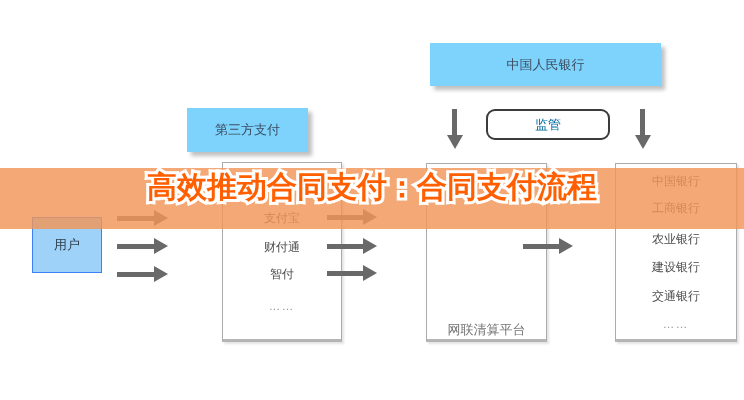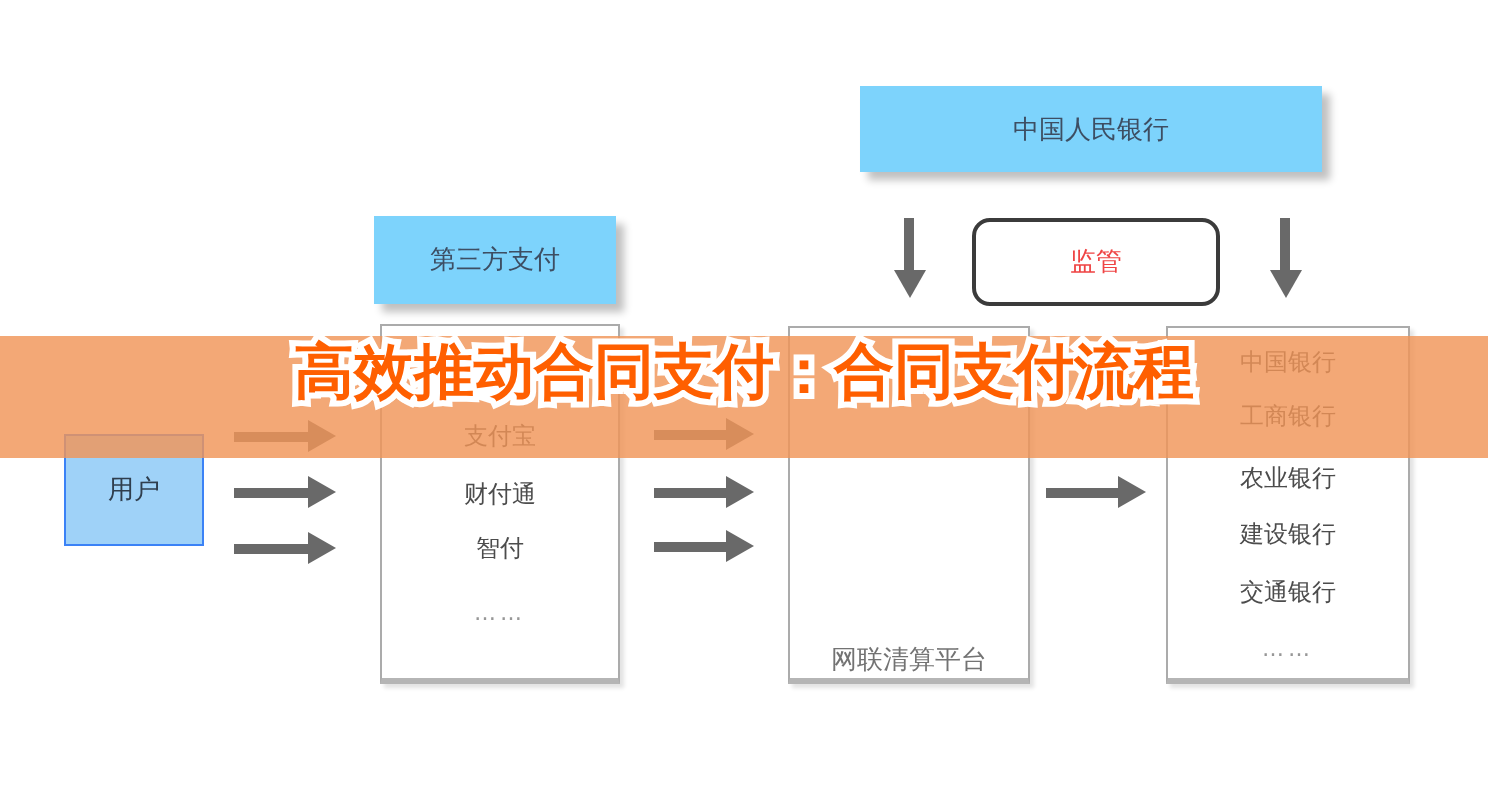--- a/index.html
+++ b/index.html
@@ -18,37 +18,38 @@
   #user-box{
     position:absolute;left:32px;top:217px;width:68px;height:54px;
     background:#9fd2f8;border:1px solid #3b82f6;color:#2f3e4e;
     display:flex;align-items:center;justify-content:center;font-size:13px;
   }
   
   .whitebox{
     position:absolute;background:#ffffff;
     border:1px solid #ababab;border-bottom:3px solid #b5b5b5;
     box-shadow:2px 2px 2px #e3e3e3;
+    margin-left:32px;
   }
   #tpp-list-box{left:190px;top:162px;width:118px;height:176px;}
   #netsunion-box{left:394px;top:163px;width:119px;height:175px;
     display:flex;align-items:flex-end;justify-content:center;
     font-size:13px;color:#737373;}
   #banks-box{left:583px;top:163px;width:120px;height:175px;}
   .listitem{
     position:absolute;left:0;width:100%;height:16px;line-height:16px;
     text-align:center;font-size:12px;color:#4c4c4c;
   }
   .dots{font-size:11px;color:#979797;letter-spacing:2px;}
   
   #supervision-box{
-    position:absolute;left:486px;top:109px;width:124px;height:44px;
+    position:absolute;left:486px;top:109px;width:124px;height:31px;
     background:#ffffff;border:2px solid #3b3b3b;border-radius:9px;
     display:flex;align-items:center;justify-content:center;
-    font-size:13px;color:#ef4444;box-sizing:border-box;
+    font-size:13px;color:#0369a1;box-sizing:border-box;
   }
   
   .harrow{position:absolute;height:16px;display:flex;align-items:center;}
   .harrow .stem{flex:1;height:5px;background:#696969;}
   .harrow .head{width:0;height:0;border-top:8px solid transparent;
     border-bottom:8px solid transparent;border-left:14px solid #696969;}
   .varrow{position:absolute;width:17px;display:flex;flex-direction:column;align-items:center;}
   .varrow .stem{width:5px;flex:1;background:#696969;}
   .varrow .head{width:0;height:0;border-left:8px solid transparent;
     border-right:8px solid transparent;border-top:14px solid #696969;}

